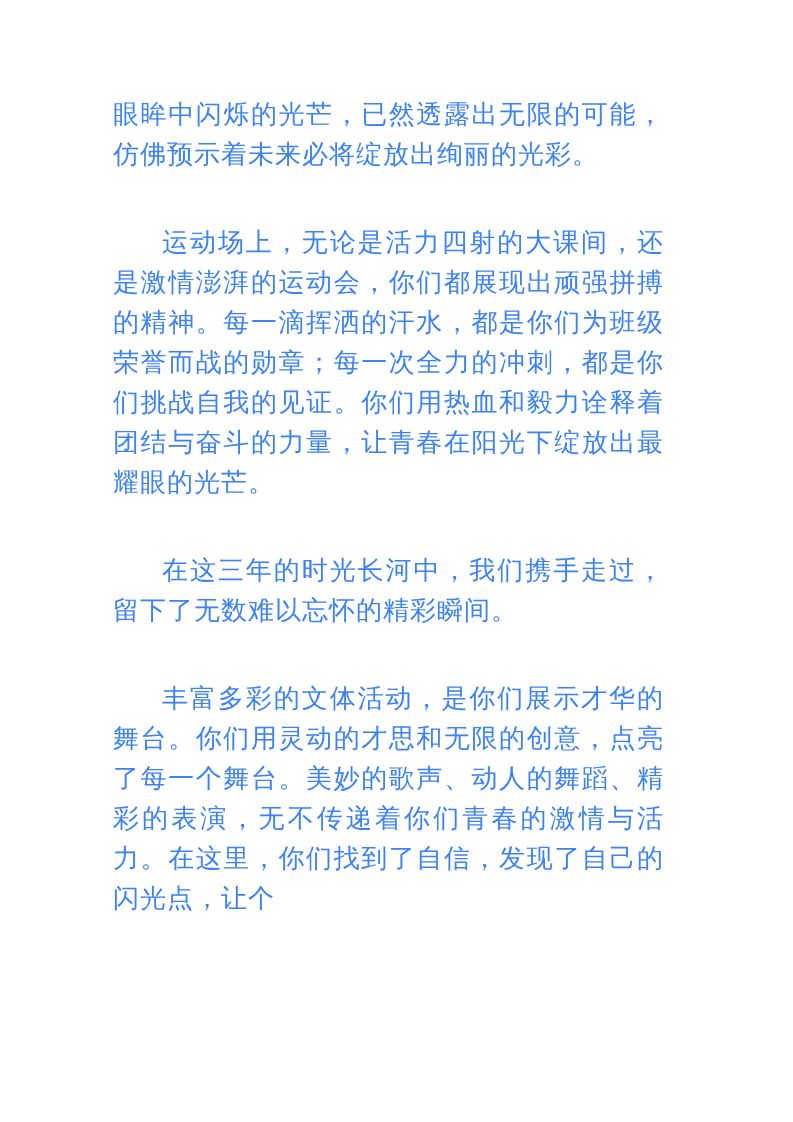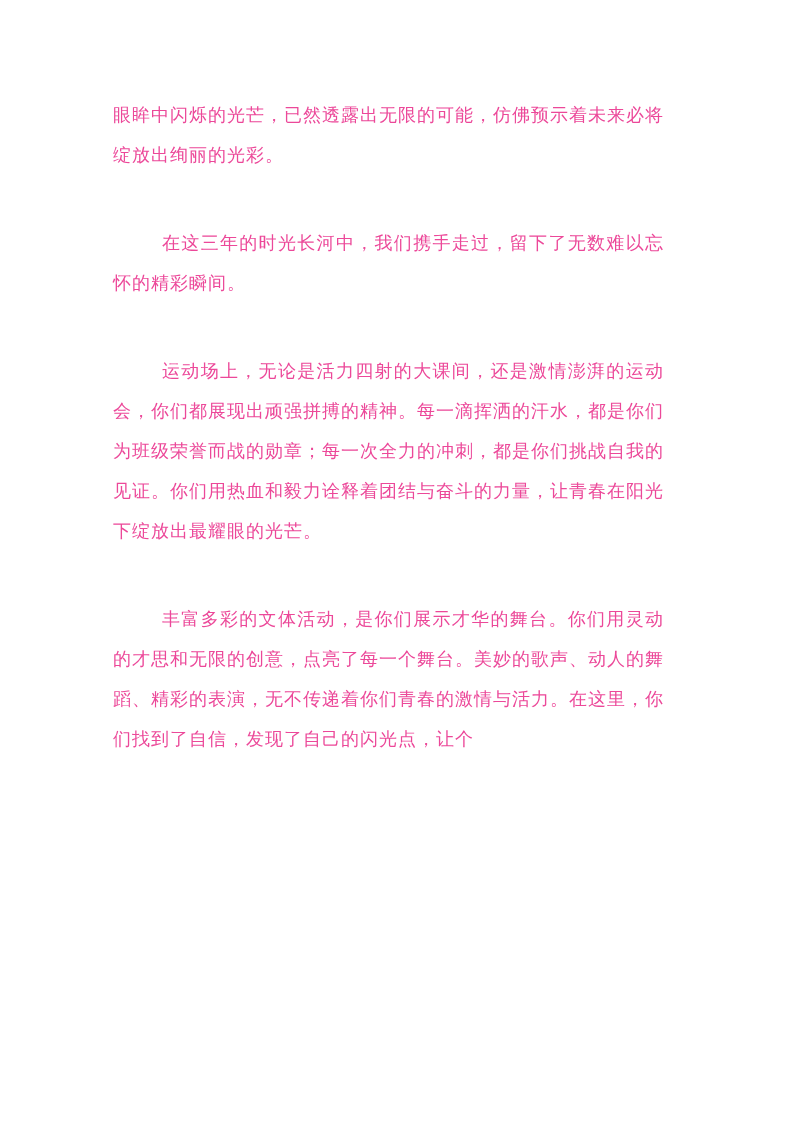--- a/index.html
+++ b/index.html
@@ -13,37 +13,37 @@
     height: 1122px;
     margin: 0 auto;
     background: #ffffff;
     overflow: hidden;
     box-sizing: border-box;
     padding: 95px 115px 0 113px;
   }
   .doc-paragraph {
     margin: 0 14px 48px 0;
     font-family: "Liberation Serif", "DejaVu Serif", serif;
-    font-size: 18px;
+    font-size: 26px;
     line-height: 40px;
     letter-spacing: 1px;
-    color: #ec4899;
+    color: #3b82f6;
     text-align: justify;
     text-justify: inter-character;
     word-break: break-all;
   }
   .doc-paragraph.indent {
     text-indent: 49px;
   }
 </style>
 </head>
 <body>
 
 <div class="page">
   <p class="doc-paragraph">眼眸中闪烁的光芒，已然透露出无限的可能，仿佛预示着未来必将绽放出绚丽的光彩。</p>
 
+  <p class="doc-paragraph indent">运动场上，无论是活力四射的大课间，还是激情澎湃的运动会，你们都展现出顽强拼搏的精神。每一滴挥洒的汗水，都是你们为班级荣誉而战的勋章；每一次全力的冲刺，都是你们挑战自我的见证。你们用热血和毅力诠释着团结与奋斗的力量，让青春在阳光下绽放出最耀眼的光芒。</p>
+
   <p class="doc-paragraph indent">在这三年的时光长河中，我们携手走过，留下了无数难以忘怀的精彩瞬间。</p>
-
-  <p class="doc-paragraph indent">运动场上，无论是活力四射的大课间，还是激情澎湃的运动会，你们都展现出顽强拼搏的精神。每一滴挥洒的汗水，都是你们为班级荣誉而战的勋章；每一次全力的冲刺，都是你们挑战自我的见证。你们用热血和毅力诠释着团结与奋斗的力量，让青春在阳光下绽放出最耀眼的光芒。</p>
 
 
   <p class="doc-paragraph indent">丰富多彩的文体活动，是你们展示才华的舞台。你们用灵动的才思和无限的创意，点亮了每一个舞台。美妙的歌声、动人的舞蹈、精彩的表演，无不传递着你们青春的激情与活力。在这里，你们找到了自信，发现了自己的闪光点，让个</p>
 </div>
 
 </body></html>

